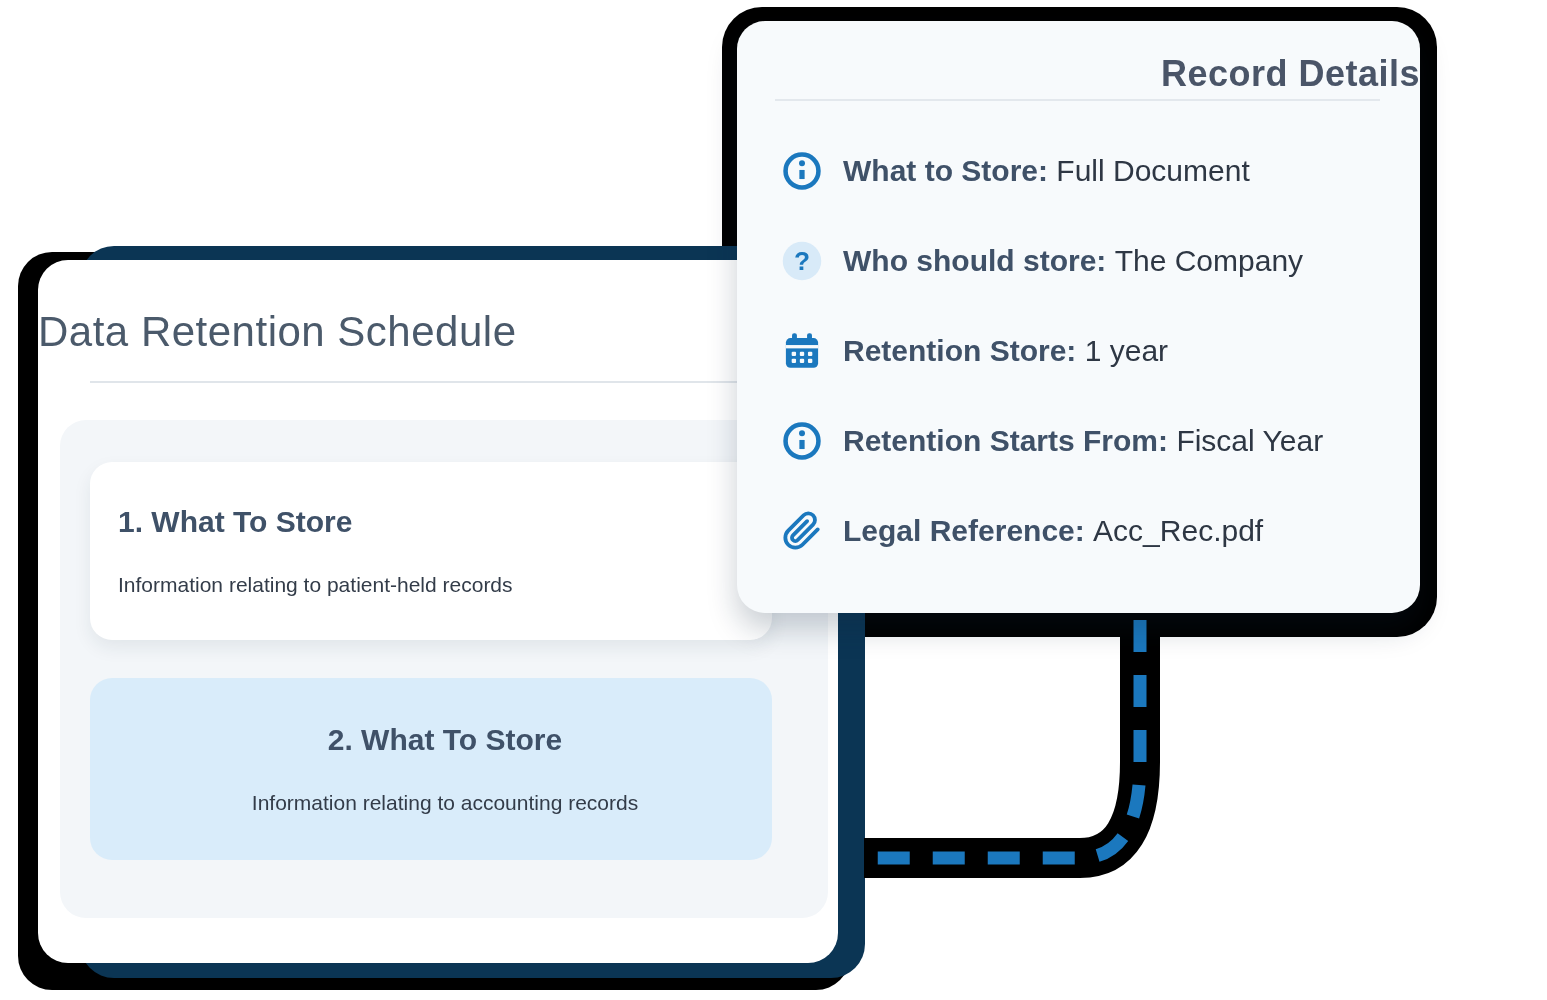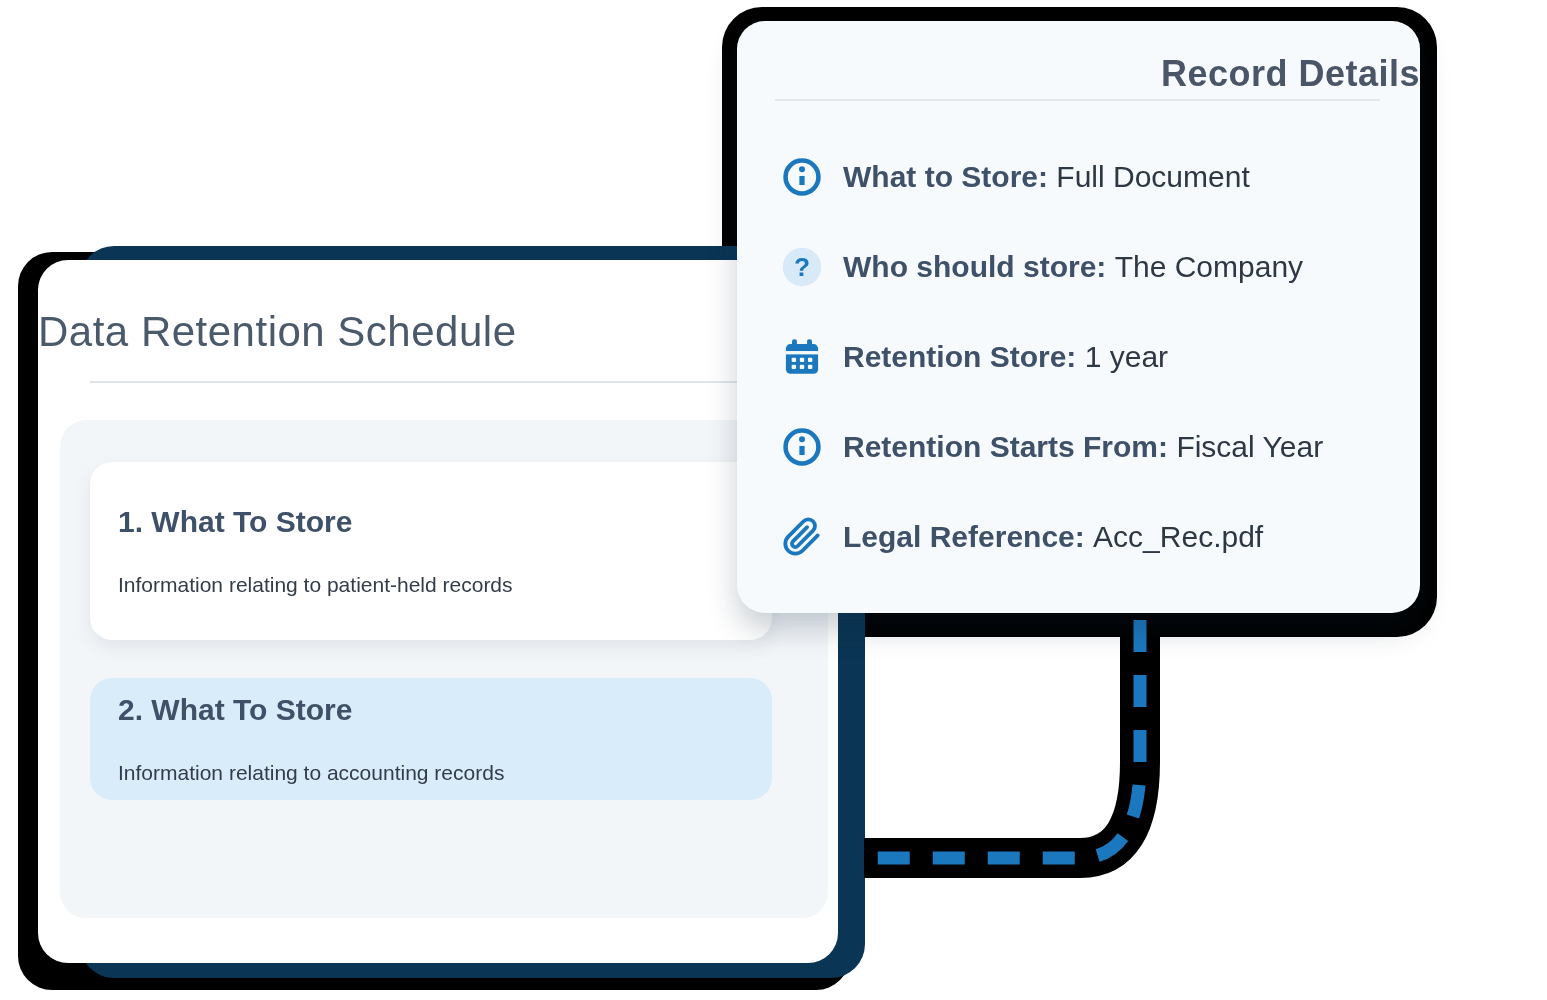--- a/index.html
+++ b/index.html
@@ -71,22 +71,23 @@
     justify-content: center;
     padding-left: 28px;
     gap: 24px;
   }
   .schedule-item.item-1 {
     top: 42px; height: 178px;
     background: #ffffff;
     box-shadow: 0 8px 18px rgba(30, 45, 70, 0.08);
   }
   .schedule-item.item-2 {
-    top: 258px; height: 122px;
+    top: 258px; height: 182px;
     background: #d9ecfa;
+    text-align: center;
   }
   .item-label {
     font-size: 30px;
     font-weight: 700;
     color: #3f5168;
     margin-bottom: 10px;
   }
   .item-desc {
     font-size: 21px;
     color: #333c49;
@@ -128,21 +129,21 @@
     color: #4a5568;
   }
   .details-divider {
     position: absolute;
     left: 38px; right: 40px; top: 78px;
     height: 2px;
     background: #e3e8ed;
   }
   .details-rows {
     position: absolute;
-    left: 0; right: 0; top: 111px;
+    left: 0; right: 0; top: 105px;
   }
   .details-row {
     height: 90px;
     display: flex;
     align-items: center;
     padding-left: 44px;
   }
   .row-icon {
     width: 42px; height: 42px;
     flex: 0 0 42px;

